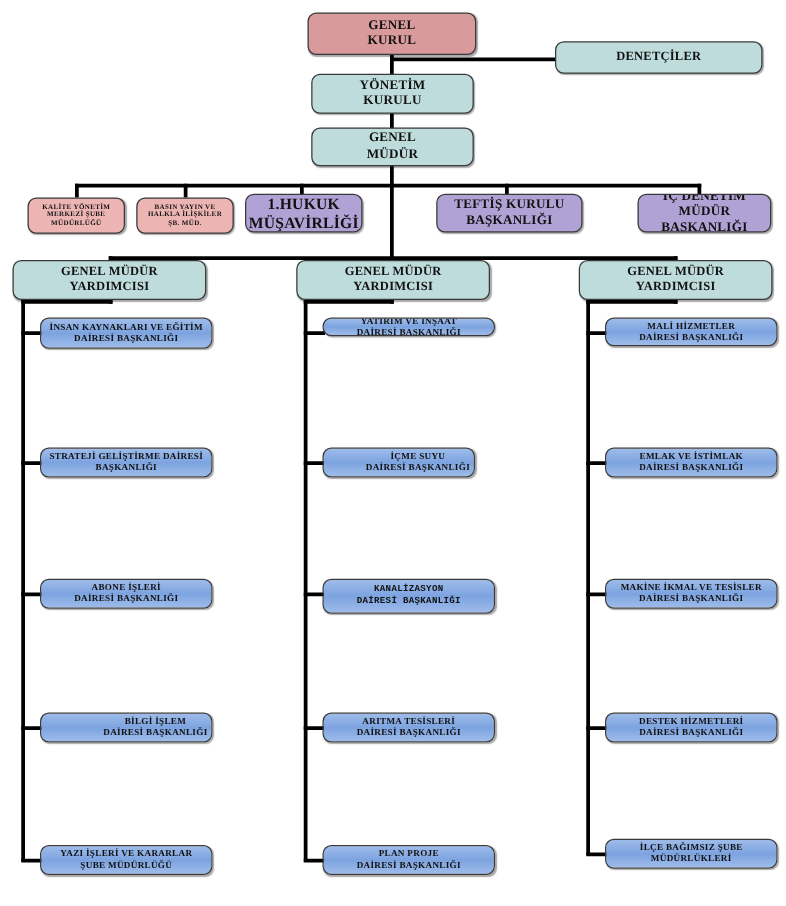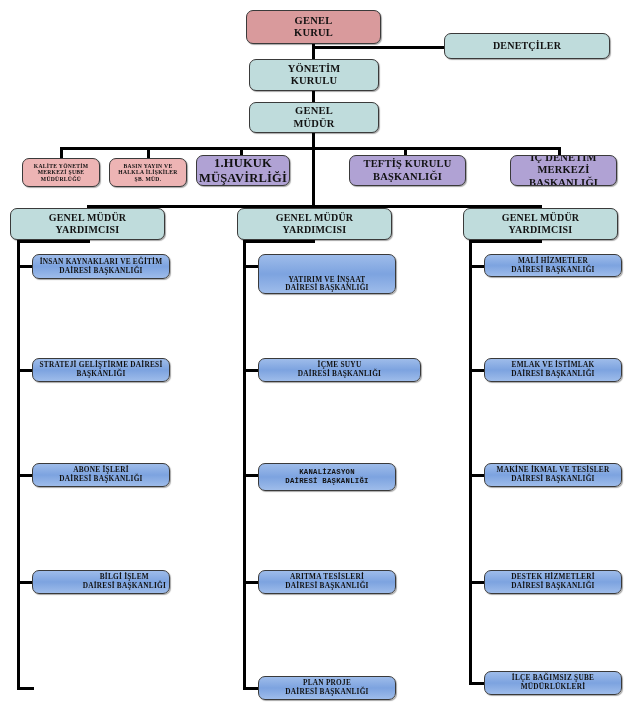--- a/index.html
+++ b/index.html
@@ -153,21 +153,21 @@
     <span>1.HUKUK
 MÜŞAVİRLİĞİ</span>
   </div>
 
   <div class="node c-purple sz-pur" style="left:349px; top:155px; width:117px; height:31px;">
     <span>TEFTİŞ KURULU
 BAŞKANLIĞI</span>
   </div>
 
   <div class="node c-purple sz-pur" style="left:510px; top:155px; width:107px; height:31px;">
-    <span>İÇ DENETİM MERKEZİ
+    <span>İÇ DENETİM MÜDÜR
 BAŞKANLIĞI</span>
   </div>
 
   <div class="node c-teal sz-gmy" style="left:10px; top:208px; width:155px; height:32px;">
     <span>GENEL MÜDÜR
 YARDIMCISI</span>
   </div>
   <div class="node c-teal sz-gmy" style="left:237px; top:208px; width:155px; height:32px;">
     <span>GENEL MÜDÜR
 YARDIMCISI</span>
@@ -186,26 +186,30 @@
 BAŞKANLIĞI</span>
   </div>
   <div class="node c-blue sz-dept" style="left:32px; top:463px; width:138px; height:24px;justify-content:center;">
     <span>ABONE  İŞLERİ
 DAİRESİ BAŞKANLIĞI</span>
   </div>
   <div class="node c-blue sz-dept" style="left:32px; top:570px; width:138px; height:24px;justify-content:flex-end;">
     <span>BİLGİ İŞLEM
 DAİRESİ BAŞKANLIĞI</span>
   </div>
-
-  <div class="node c-blue sz-dept" style="left:258px; top:254px; width:138px; height:40px;align-items:flex-end;">
+  <div class="node c-blue sz-dept" style="left:32px; top:676px; width:138px; height:24px;">
+    <span>YAZI İŞLERİ VE KARARLAR
+ŞUBE MÜDÜRLÜĞÜ</span>
+  </div>
+
+  <div class="node c-blue sz-dept" style="left:258px; top:254px; width:138px; height:15px;">
     <span>YATIRIM VE İNŞAAT
 DAİRESİ BAŞKANLIĞI</span>
   </div>
-  <div class="node c-blue sz-dept" style="left:258px; top:358px; width:163px; height:24px;">
+  <div class="node c-blue sz-dept" style="left:258px; top:358px; width:122px; height:24px;justify-content:flex-end;">
     <span>İÇME SUYU
 DAİRESİ BAŞKANLIĞI</span>
   </div>
   <div class="node c-blue sz-dept" style="left:258px; top:463px; width:138px; height:28px;font-family:Liberation Mono, monospace;">
     <span>KANALİZASYON
 DAİRESİ BAŞKANLIĞI</span>
   </div>
   <div class="node c-blue sz-dept" style="left:258px; top:570px; width:138px; height:24px;">
     <span>ARITMA TESİSLERİ
 DAİRESİ BAŞKANLIĞI</span>

